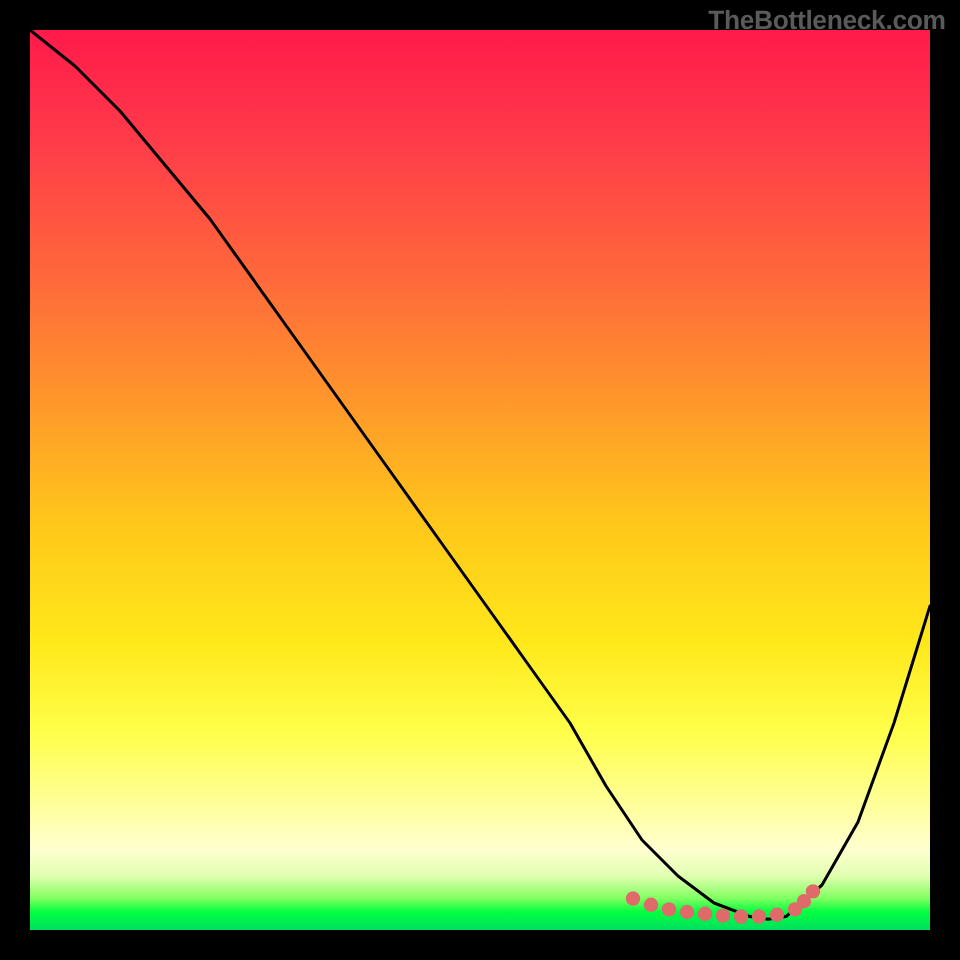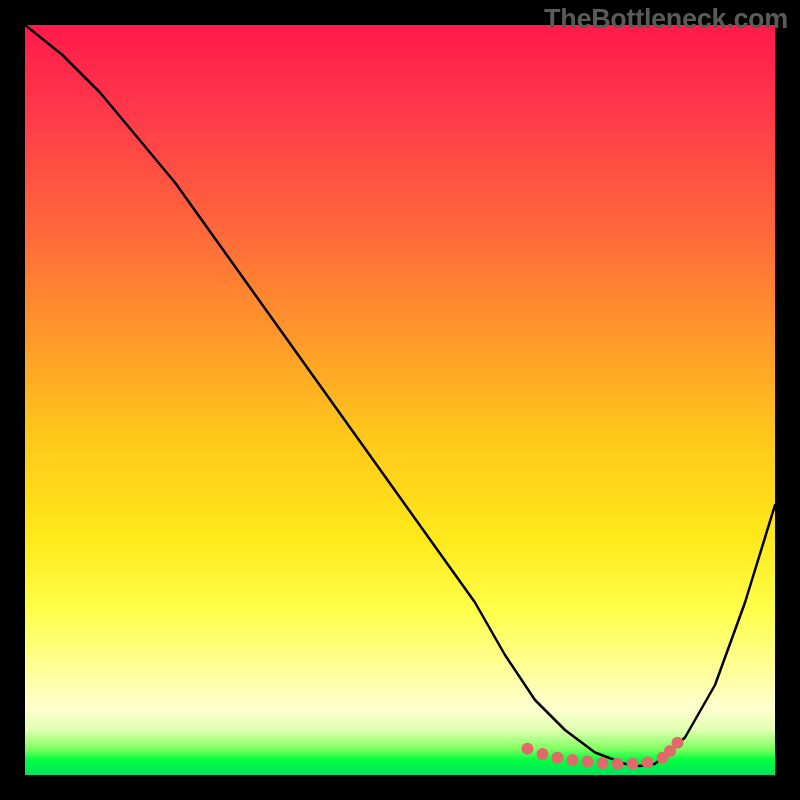--- a/index.html
+++ b/index.html
@@ -30,21 +30,21 @@
     #80ff60 96.5%,
     #00ff40 98%,
     #00e060 100%
   );
 }
 .watermark {
   position: absolute;
   top: 4px;
   right: 12px;
   font-family: Arial, Helvetica, sans-serif;
-  font-size: 27px;
+  font-size: 22px;
   font-weight: bold;
   color: #5a5a5a;
   letter-spacing: -0.3px;
 }
 svg.curve {
   position: absolute;
   left: 0;
   top: 0;
   width: 750px;
   height: 750px;

